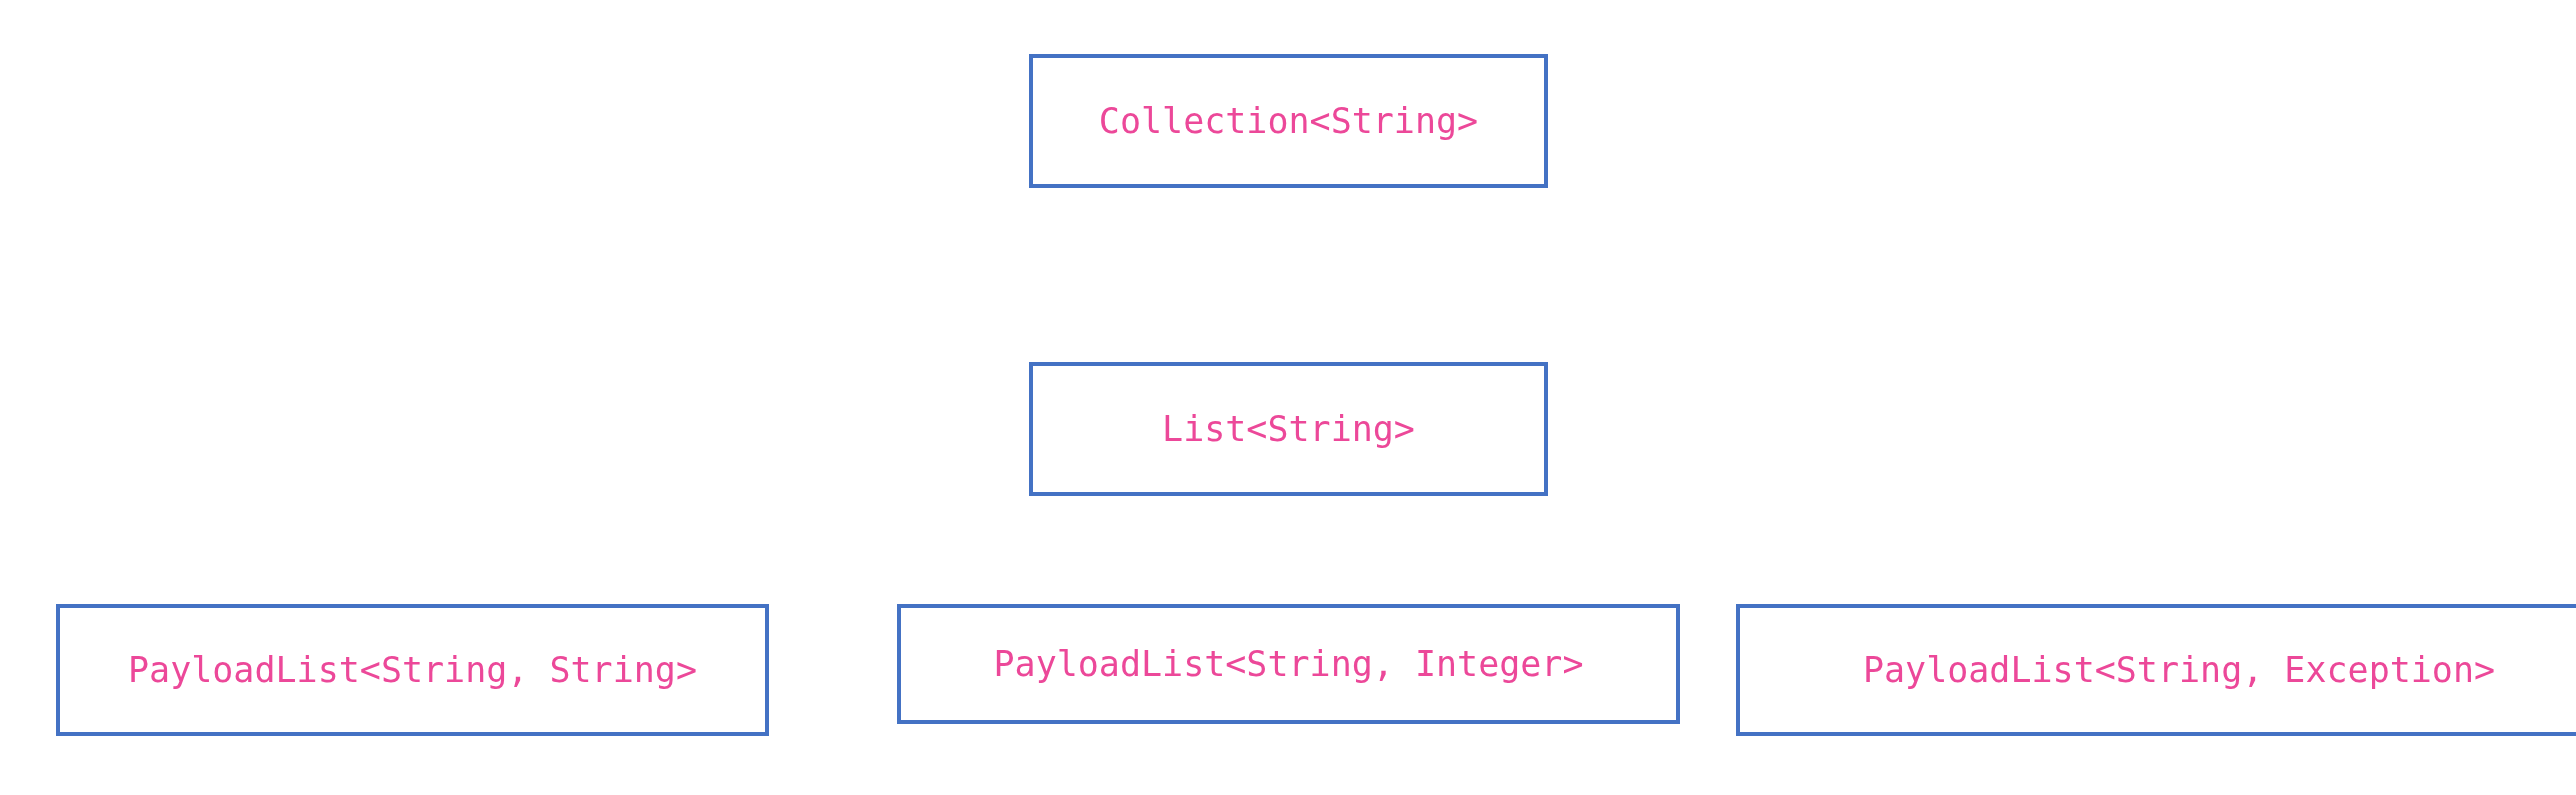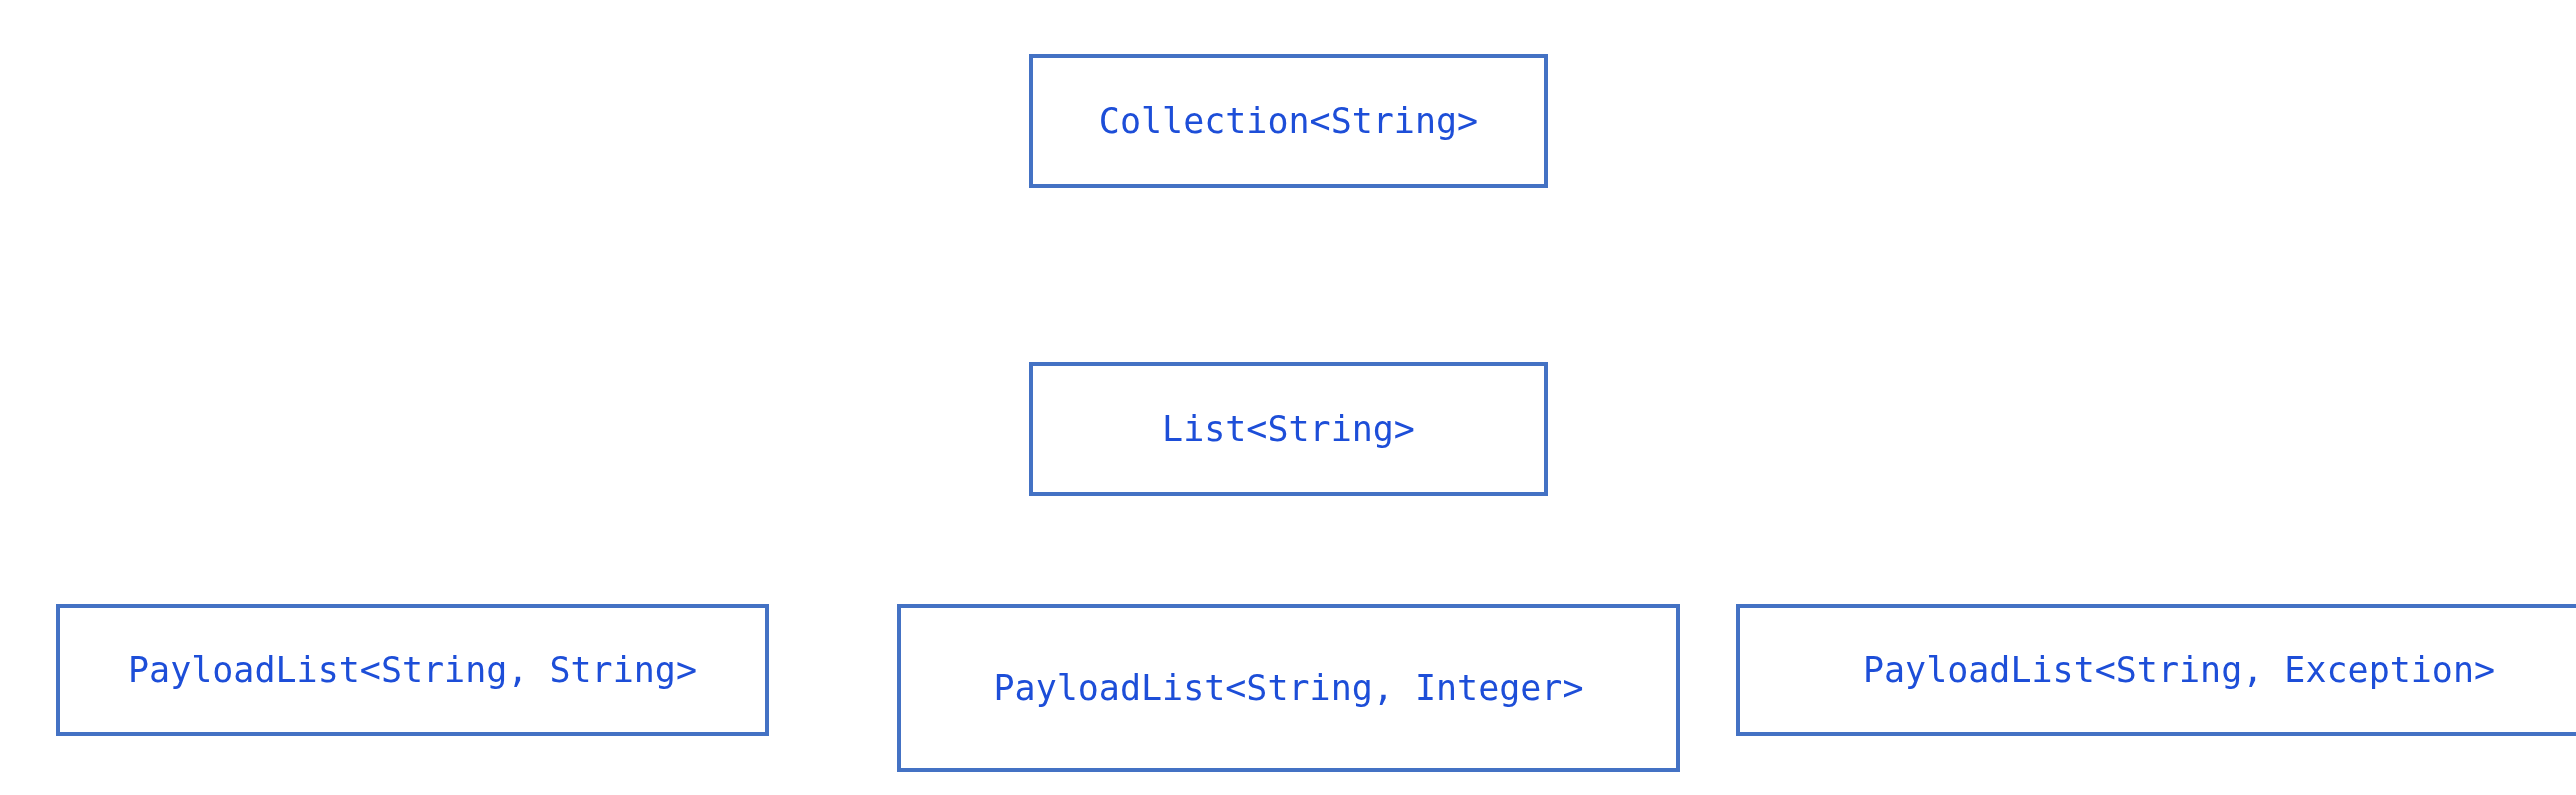--- a/index.html
+++ b/index.html
@@ -32,29 +32,29 @@
     border: 4.5px solid #4472C4;
     display: flex;
     align-items: center;
     justify-content: center;
     z-index: 2;
   }
   .uml-box-label {
     font-family: "DejaVu Sans Mono", "Liberation Mono", monospace;
     font-size: 35px;
     line-height: 1;
-    color: #1d4ed8;
+    color: #ec4899;
     letter-spacing: 0px;
     white-space: nowrap;
   }
   
   #node-collection { left: 1029px; top: 54px;  width: 519px;  height: 134px; }
   #node-list       { left: 1029px; top: 330px; width: 519px;  height: 134px; margin-top: 32px; }
   #node-payload-string    { left: 56px;   top: 604px; width: 713px; height: 132px; }
-  #node-payload-integer   { left: 897px; top: 604px; width: 783px; height: 168px; }
+  #node-payload-integer   { left: 897px; top: 604px; width: 783px; height: 120px; }
   #node-payload-exception { left: 1736px; top: 604px; width: 886px; height: 132px; }
 </style>
 </head>
 <body>
 
 <div id="diagram-root">
 
   <svg id="connector-layer" viewBox="0 0 3465 1070" width="2576" height="795" xmlns="http://www.w3.org/2000/svg">
 
       Collection<string> : vertical shaft + filled arrowhead --&gt;

